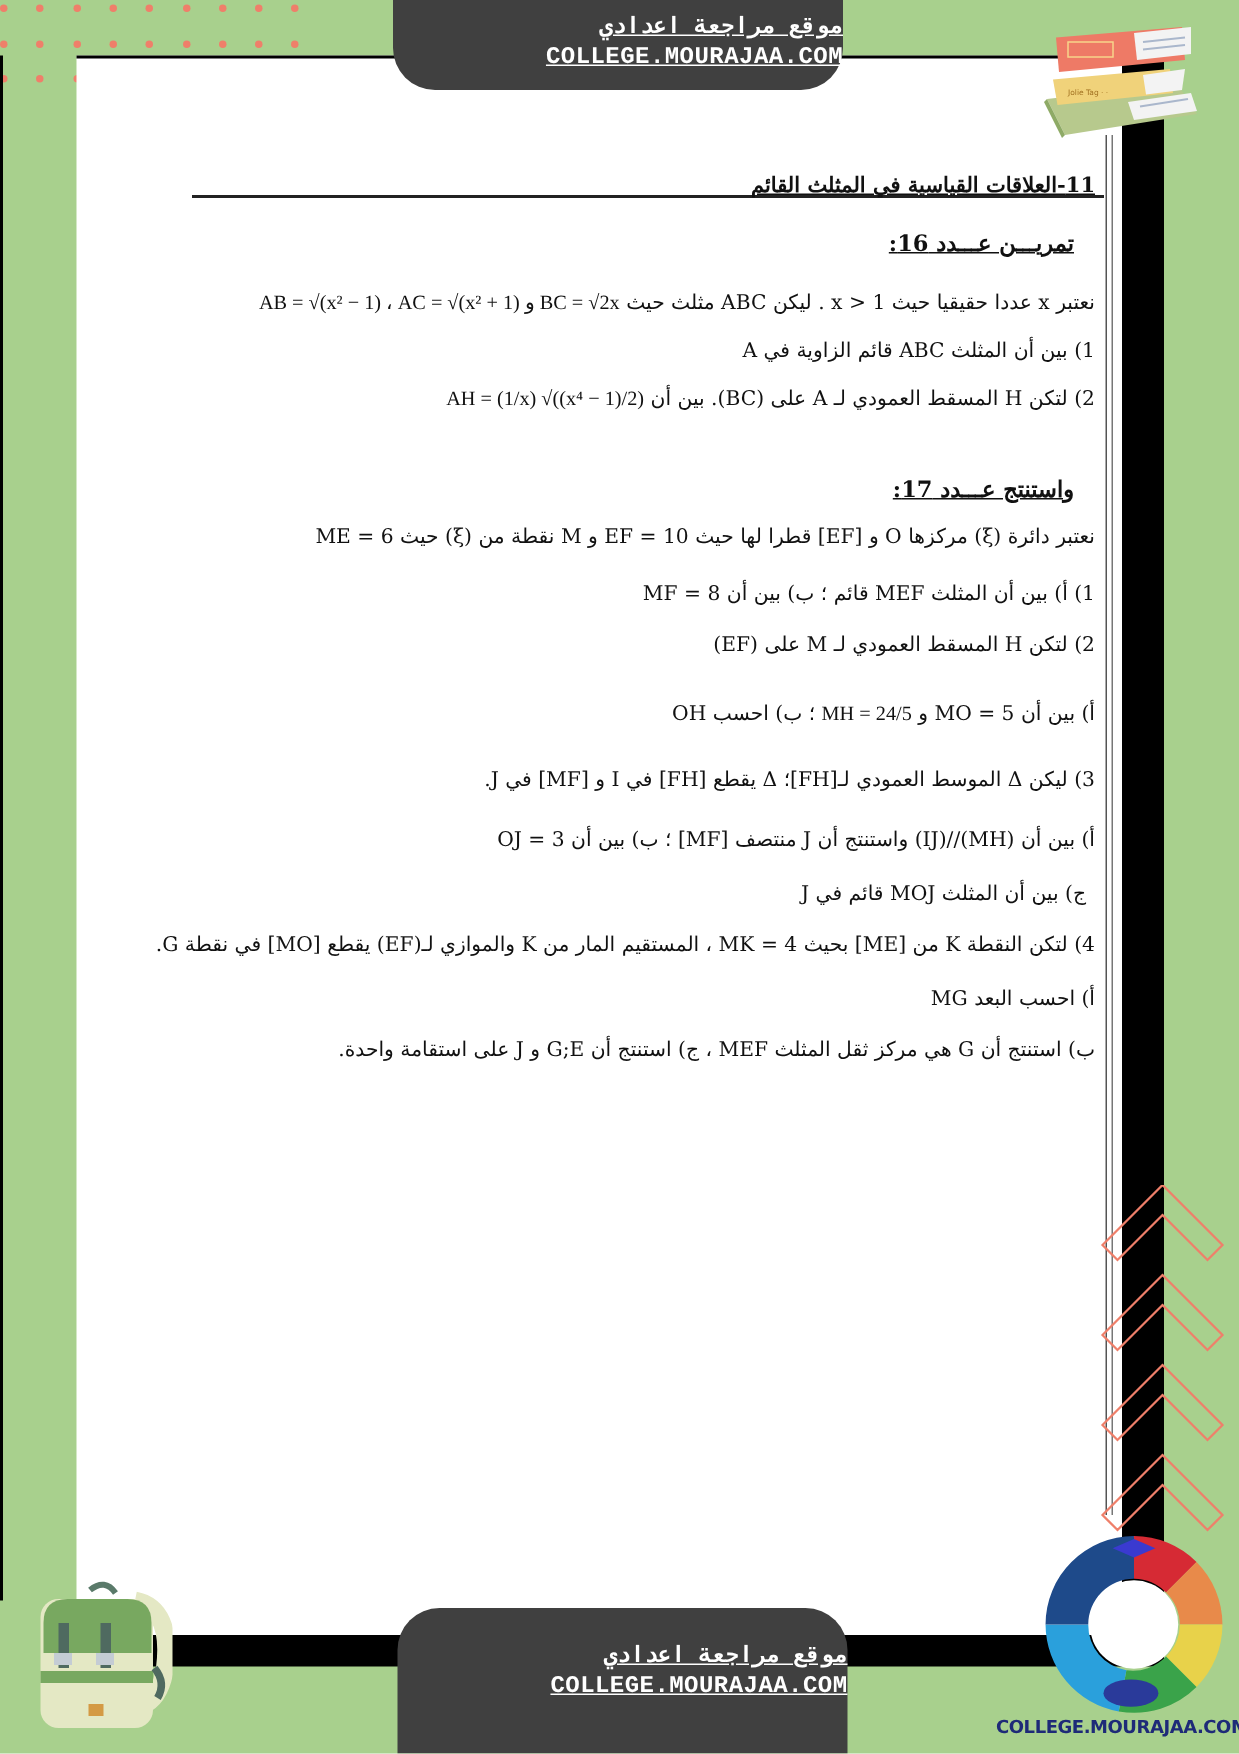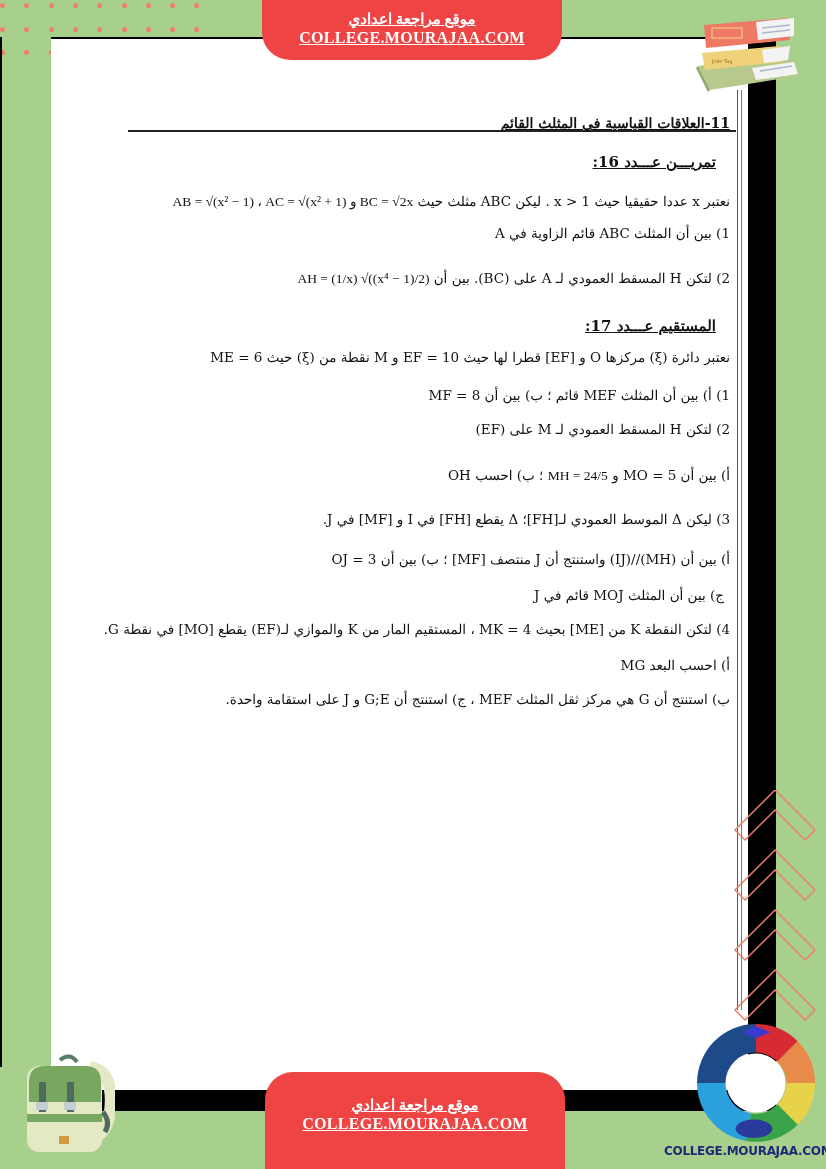--- a/index.html
+++ b/index.html
@@ -16,22 +16,22 @@
   .left-black { position:absolute; left:0; top:37px; width:2px; height:1030px; background:#000; }
 
   .page {
     position:absolute; left:51px; top:37px; width:697px; height:1053px;
     background:#fff;
   }
   .page-border { position:absolute; left:51px; top:37px; width:697px; height:2px; background:#000; }
   .inner-rule { position:absolute; left:737px; top:90px; width:3px; height:920px; border-left:1px solid #555; border-right:1px solid #777; }
 
   .banner {
-    position:absolute; background:#ef4444; color:#fff; text-align:center;
-    font-family:Liberation Serif, serif; font-weight:bold;
+    position:absolute; background:#404040; color:#fff; text-align:right;
+    font-family:Liberation Mono, monospace; font-weight:bold;
   }
   .banner-top { left:262px; top:0; width:300px; height:60px; border-radius:0 0 28px 28px; }
   .banner-bottom { left:265px; top:1072px; width:300px; height:97px; border-radius:28px 28px 0 0; }
   .banner .ar { font-size:15px; text-decoration:underline; direction:rtl; line-height:18px; }
   .banner .en { font-size:16px; text-decoration:underline; letter-spacing:0.3px; line-height:20px; }
   .banner-top .ar { margin-top:10px; }
   .banner-bottom .ar { margin-top:24px; }
 
   .doc { position:absolute; left:80px; top:105px; width:650px; direction:rtl; color:#111; font-size:13.5px; }
   .line { position:absolute; right:0; white-space:nowrap; }
@@ -110,26 +110,26 @@
 <div class="section-rule"></div>
 <div class="doc">
   <div class="line section-title" style="top:10px;margin-left:24px;">11-العلاقات القياسية في المثلث القائم</div>
 
   <div class="line ex-title" style="top:48px; right:14px;">تمريـــن عـــدد 16:</div>
   <div class="line" style="top:88px;">
     <span>نعتبر x عددا حقيقيا حيث x &gt; 1 . ليكن ABC مثلث حيث</span>
     <span class="math">AB = √(x² − 1) ، AC = √(x² + 1) و BC = √2x</span>
   </div>
   <div class="line" style="top:120px;">1)  بين أن المثلث ABC قائم الزاوية في A</div>
-  <div class="line" style="top:165px;text-align:right;">
+  <div class="line" style="top:152px;text-align:right;">
     <span>2) لتكن H المسقط العمودي لـ A على (BC). بين أن</span>
     <span class="math">AH = (1/x) √((x⁴ − 1)/2)</span>
   </div>
 
-  <div class="line ex-title" style="top:212px; right:14px;">المستقيم عـــدد 17:</div>
+  <div class="line ex-title" style="top:212px; right:14px;">واستنتج عـــدد 17:</div>
   <div class="line" style="top:244px;">نعتبر دائرة (ξ) مركزها O و [EF] قطرا لها حيث EF = 10 و M نقطة من (ξ) حيث ME = 6</div>
   <div class="line" style="top:282px;">1) أ) بين أن المثلث MEF قائم   ؛   ب) بين أن MF = 8</div>
   <div class="line" style="top:316px;">2) لتكن H المسقط العمودي لـ M على (EF)</div>
   <div class="line" style="top:362px;">
     <span>أ) بين أن MO = 5 و</span>
     <span class="math">MH = 24/5</span>
     <span>؛        ب) احسب OH</span>
   </div>
   <div class="line" style="top:406px;margin-left:17px;">3)  ليكن Δ الموسط العمودي لـ[FH]؛ Δ يقطع [FH] في I و [MF] في J.</div>
   <div class="line" style="top:446px;">أ) بين أن (MH)//(IJ) واستنتج أن J منتصف [MF]          ؛    ب) بين أن OJ = 3</div>

